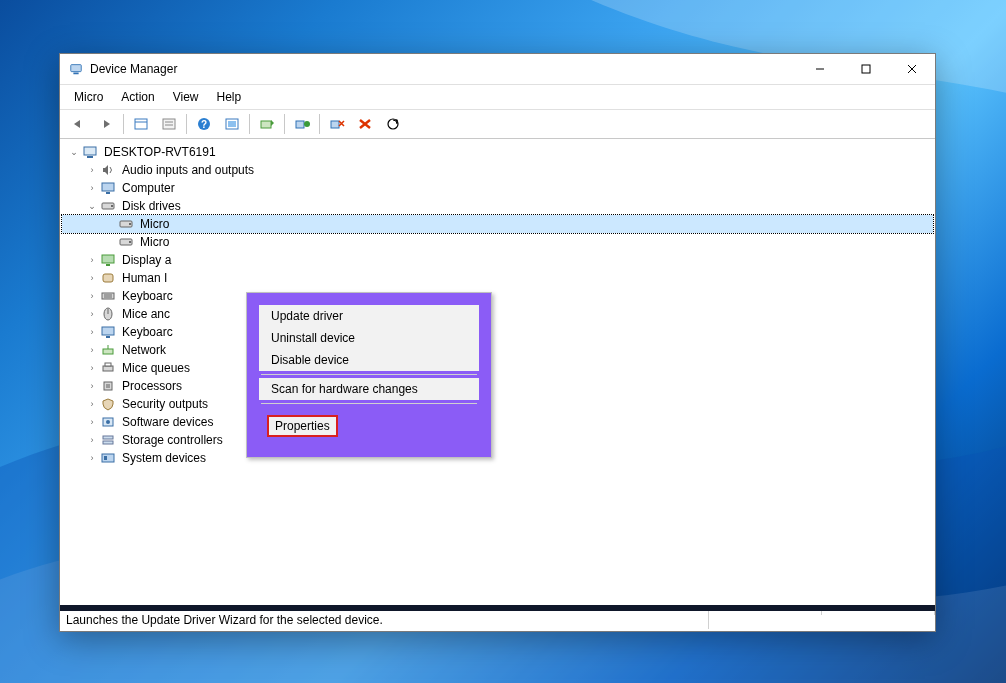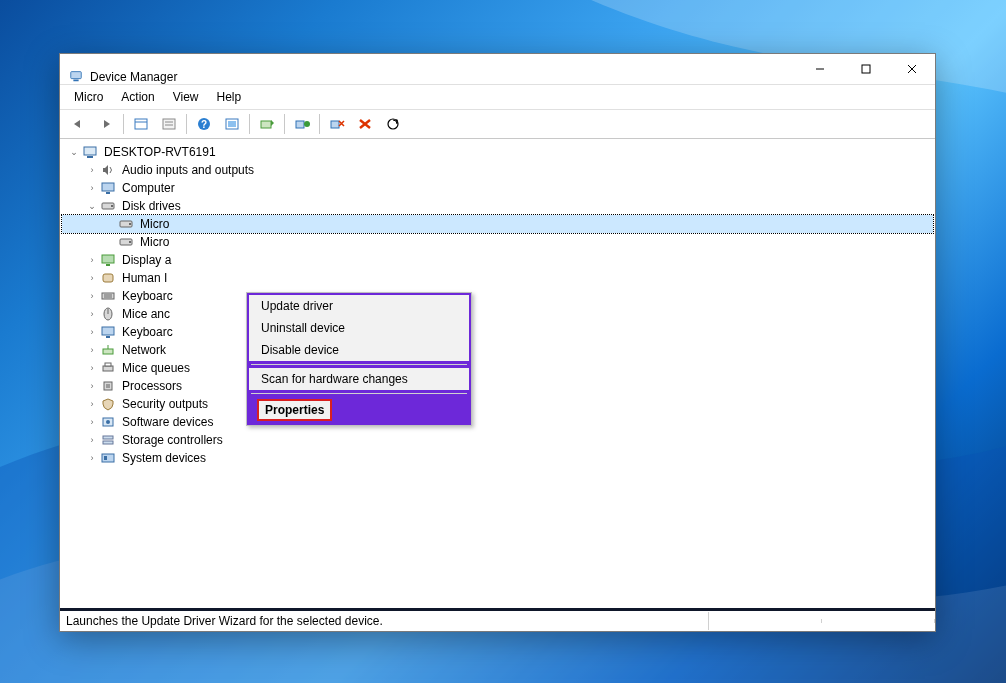--- a/index.html
+++ b/index.html
@@ -1,41 +1,41 @@
 <!DOCTYPE html>
 <html><head>
 <meta charset="utf-8">
 <style>
 html,body{margin:0;padding:0;height:100%;font-family:"Segoe UI",Tahoma,sans-serif;font-size:12px;color:#000;overflow:hidden}
 body{background:linear-gradient(135deg,#0a4d9e 0%,#1a7bd0 20%,#3ba3f0 40%,#5cc5ff 60%,#0a6cd0 80%,#022a5a 100%)}
 .wave{position:absolute;inset:0;overflow:hidden}
 .wave svg{position:absolute;width:140%;height:140%;left:-10%;top:-10%}
 .window{position:absolute;left:59px;top:53px;width:875px;height:577px;background:#fff;border:1px solid #7a7a7a;box-shadow:0 8px 32px rgba(0,0,0,.35);display:flex;flex-direction:column}
-.titlebar{display:flex;align-items:flex-end;height:30px;border-bottom:1px solid #e0e0e0}
+.titlebar{display:flex;align-items:center;height:30px;border-bottom:1px solid #e0e0e0}
 .titlebar .icon{width:16px;height:16px;margin:0 6px 0 8px;display:flex;align-items:center;justify-content:center}
 .titlebar .title{flex:0 0 auto;font-size:12px}
 .titlebar .spacer{flex:1 1 auto}
 .winbtn{width:46px;height:30px;display:flex;align-items:center;justify-content:center}
 .menubar{display:flex;gap:2px;padding:2px 6px;border-bottom:1px solid #e0e0e0}
 .menuitem{padding:3px 8px;border-radius:0}
 .toolbar{display:flex;align-items:center;gap:0;padding:2px 4px;border-bottom:1px solid #c8c8c8}
 .tbtn{width:24px;height:22px;display:flex;align-items:center;justify-content:center;border:1px solid transparent;margin:0 1px}
 .tsep{width:1px;height:20px;background:#c8c8c8;margin:0 3px}
 .tree{flex:1 1 auto;overflow:auto;padding:4px 2px;position:relative}
 .row{display:flex;align-items:center;height:18px;white-space:nowrap;padding-right:3px}
 .row.sel{background:#cce8ff;outline:1px dotted #000}
 .arrow{width:16px;text-align:center;color:#6a6a6a;font-size:9px;user-select:none}
 .arrow.empty{visibility:hidden}
 .nicon{width:16px;height:16px;margin-right:4px;display:flex;align-items:center;justify-content:center}
 .label{padding:0 2px}
-.ctxmenu{position:absolute;left:186px;top:238px;width:220px;background:#6d28d9;border:1px solid #c0c0c0;box-shadow:2px 2px 4px rgba(0,0,0,.25);padding:2px}
+.ctxmenu{position:absolute;left:186px;top:238px;width:220px;background:#8b5cf6;border:1px solid #c0c0c0;box-shadow:2px 2px 4px rgba(0,0,0,.25);padding:12px}
 .ctxitem{padding:4px 12px;background:#f2f2f2}
 .ctxsep{height:1px;background:#d0d0d0;margin:3px 2px}
-.ctxitem.hl{border:2px solid #d92020;font-weight:700;display:inline-block;margin:2px 8px;padding:2px 6px}
-.status{display:flex;border-top:3px solid #0f172a;height:20px;align-items:center}
+.ctxitem.hl{border:2px solid #d92020;font-weight:400;display:inline-block;margin:8px 8px;padding:2px 6px}
+.status{display:flex;border-top:6px solid #0f172a;height:20px;align-items:flex-start}
 .status .cell{border-right:1px solid #d0d0d0;padding:2px 6px;display:flex;align-items:center}
 .status .cell.main{flex:1 1 auto}
 .status .cell.small{width:100px}
 svg{display:block}
 </style>
 </head>
 <body>
 
 <div class="wave">
 <svg viewBox="0 0 1006 683" preserveAspectRatio="none">

